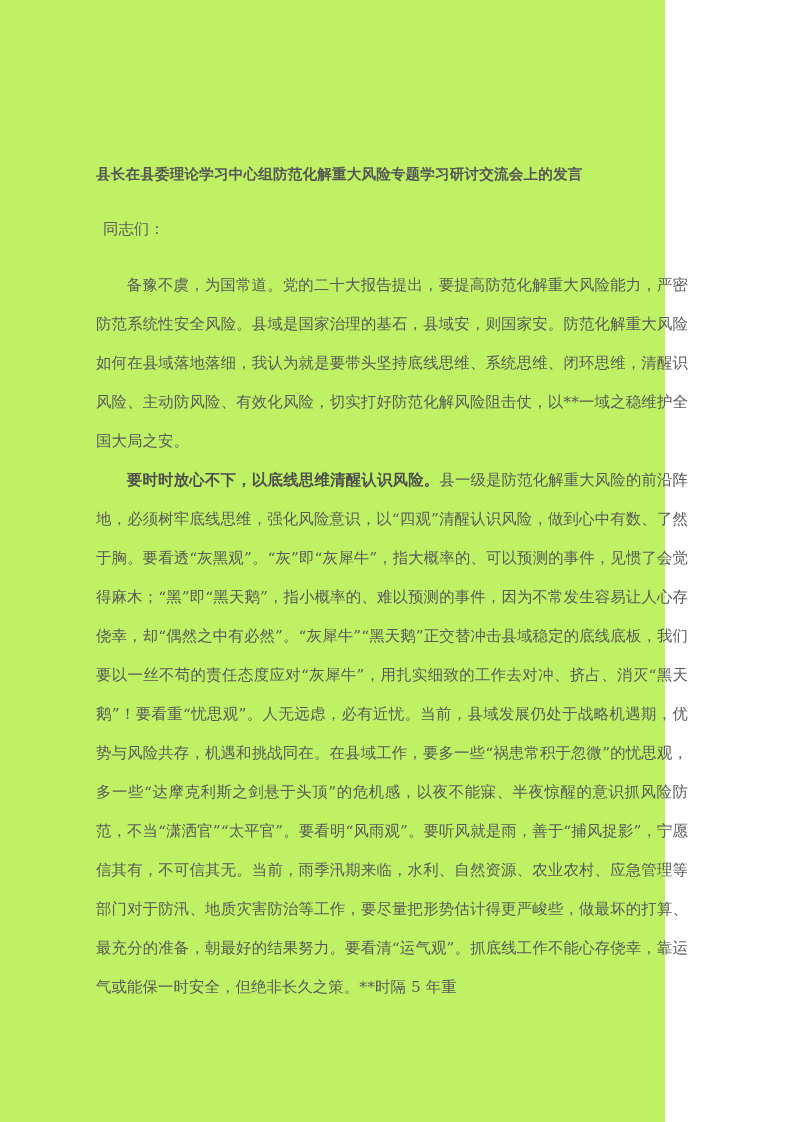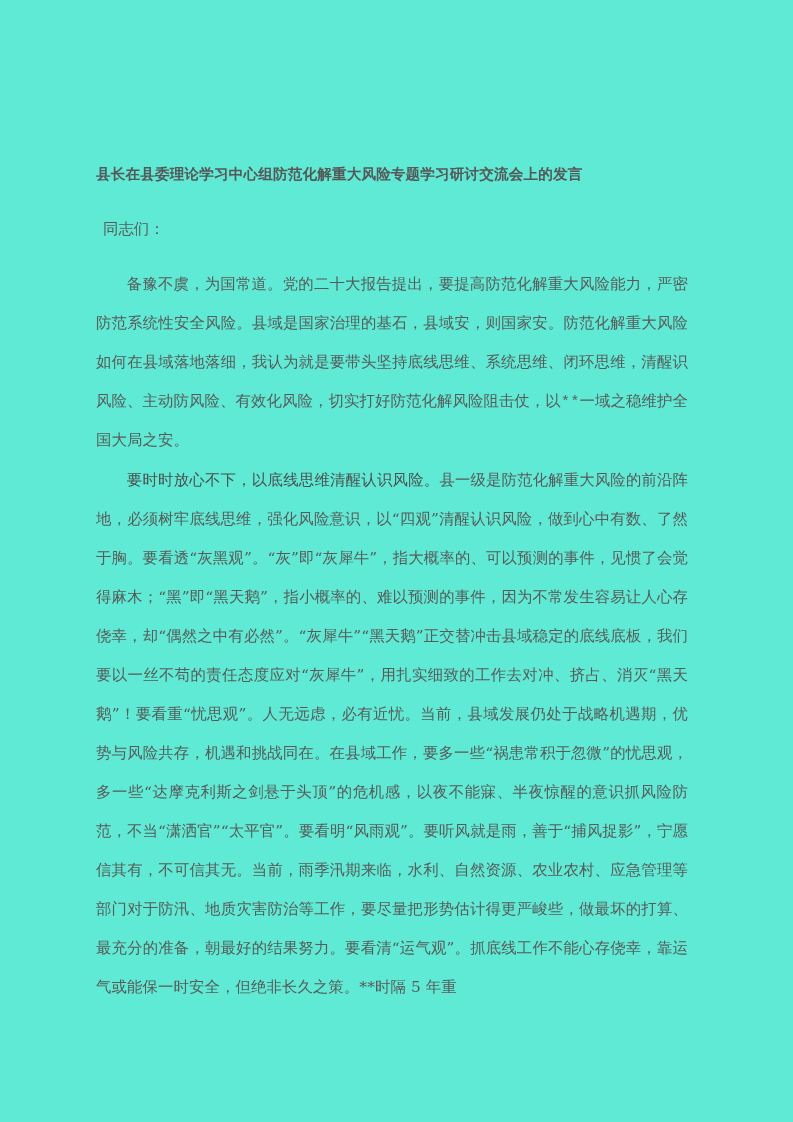--- a/index.html
+++ b/index.html
@@ -12,23 +12,23 @@
     height: 1122px;
     position: relative;
     overflow: hidden;
     font-family: "DejaVu Serif", "Liberation Serif", serif;
   }
 
   .page {
     position: absolute;
     left: 0;
     top: 0;
-    width: 793px;
+    width: 665px;
     height: 1122px;
-    background: #5eead4;
+    background: #bef264;
   }
 
   .content {
     position: absolute;
     left: 96px;
     top: 163px;
     width: 592px;
   }
 
   .doc-title {
@@ -57,30 +57,29 @@
     line-height: 39px;
     margin: 0;
     text-align: justify;
     text-justify: inter-ideograph;
     text-indent: 2em;
     letter-spacing: 0.1px;
   }
 
   .para.first-body {
     margin-top: 16px;
-    font-family: Liberation Mono, monospace;
   }
 
   .para + .para {
     margin-top: 0;
   }
 
   .para .lead {
     font-family: "DejaVu Sans", "Liberation Sans", sans-serif;
-    font-weight: normal;
+    font-weight: bold;
     color: #4e4e4e;
     letter-spacing: 0.2px;
   }
 </style>
 </head>
 <body>
 
 <div class="page">
   <div class="content">
 

